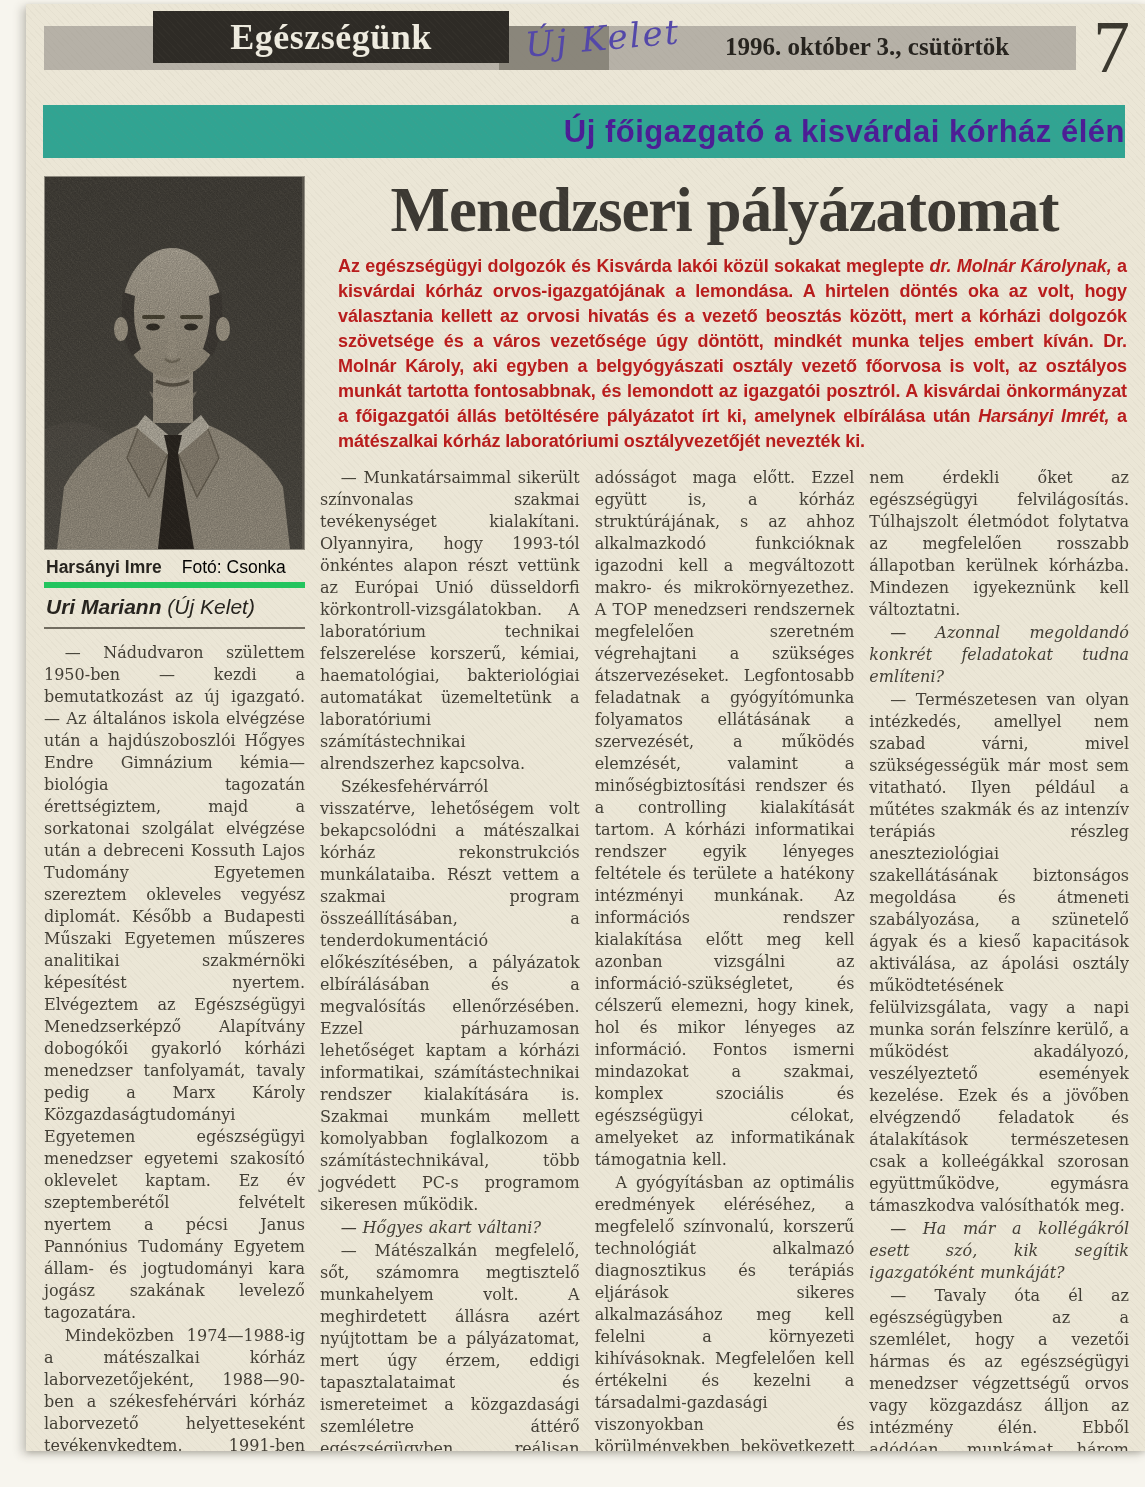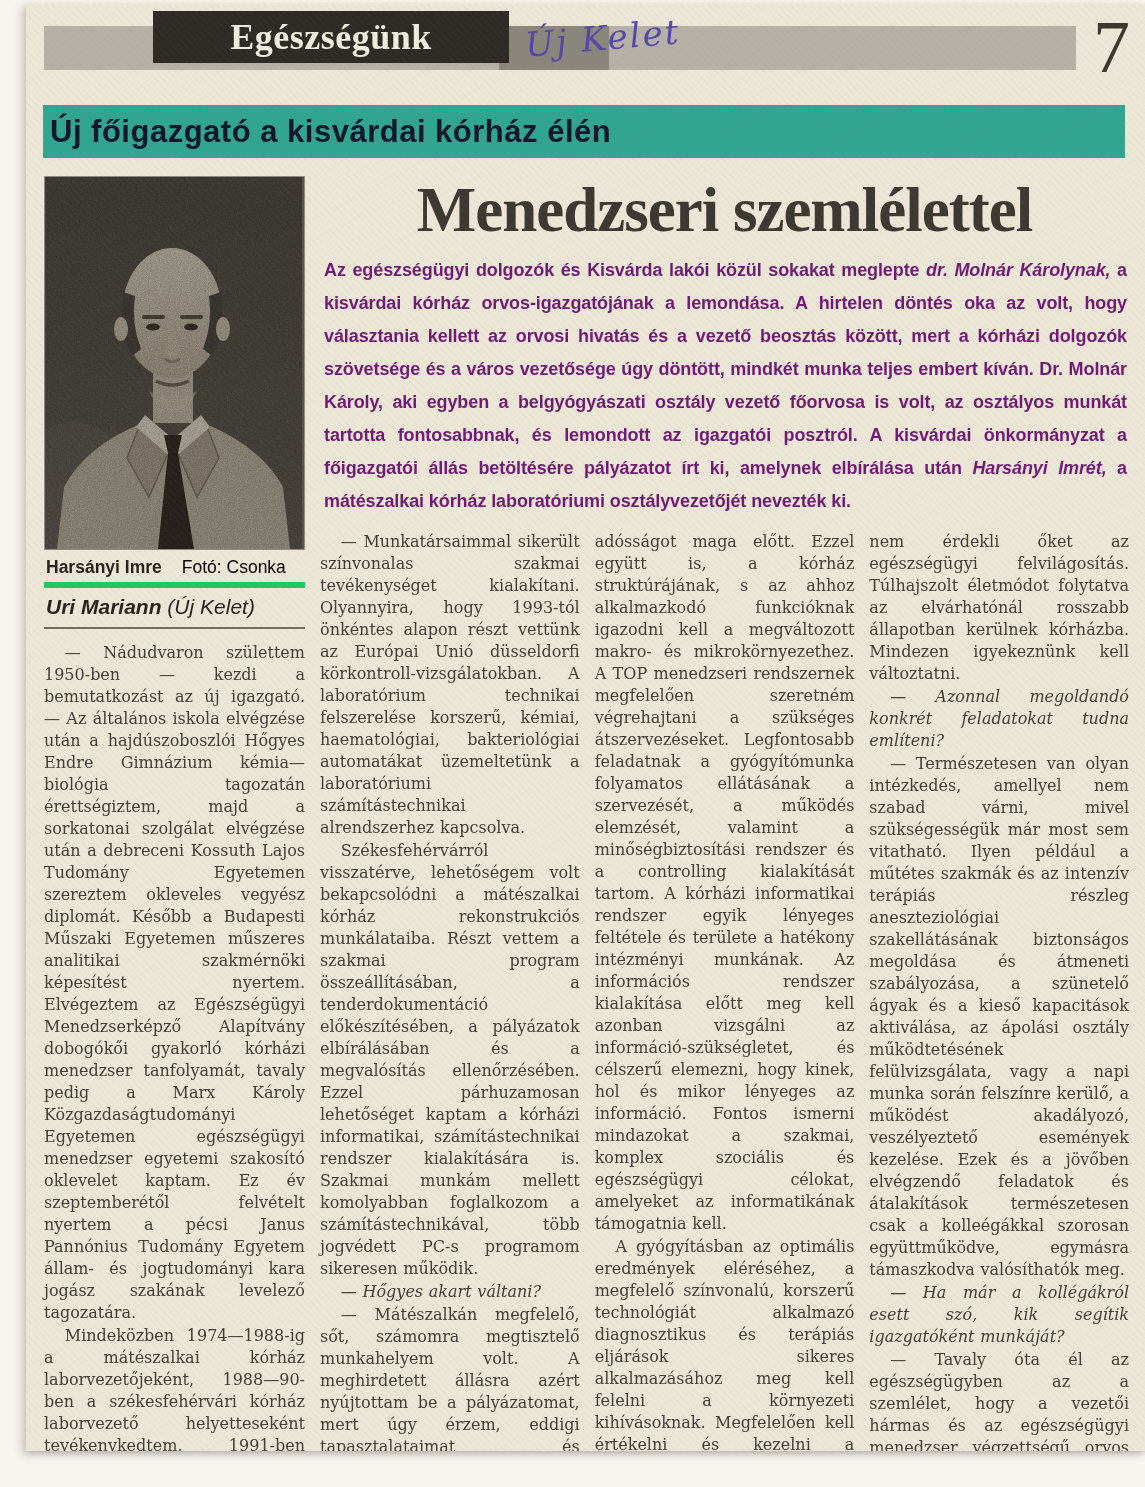--- a/index.html
+++ b/index.html
@@ -37,36 +37,36 @@
     font-family:"Liberation Serif",serif;font-weight:bold;font-size:25px;color:#262playsafe;
     color:#26231e;
   }
   .mh-page{
     position:absolute;right:2px;top:0px;line-height:1;
     font-family:"Liberation Serif",serif;font-size:74px;color:#3b382f;
   }
   
   .kicker{
     margin:9px 2px 18px 6px;width:1082px;height:53px;box-sizing:border-box;
-    background:var(--teal,#31a492);display:flex;align-items:center;padding-left:7px;
+    background:var(--teal,#31a492);display:flex;align-items:center;padding-left:25px;
     font-family:"Liberation Sans",sans-serif;font-weight:bold;font-size:31px;
-    color:#0f172a;letter-spacing:.5px;
+    color:#4c1d95;letter-spacing:.5px;justify-content:flex-end;
   }
   
   .main{display:flex;gap:15px;padding:0 3px 0 7px;}
   .colL{width:261px;flex:none;}
   .right{flex:1;min-width:0;}
   .headline{
     text-align:center;
     font-family:"Liberation Serif",serif;font-weight:bold;font-size:63px;line-height:1.02;
     color:#3c3933;letter-spacing:-1px;margin:2px 0 12px 0;
   }
   .lede{
-    font-family:"Liberation Sans",sans-serif;font-weight:bold;font-size:18px;line-height:33px;
-    color:#701a75;text-align:justify;margin:0 2px 13px 4px;letter-spacing:-.1px;
+    font-family:"Liberation Sans",sans-serif;font-weight:bold;font-size:18px;line-height:25px;
+    color:#b91c1c;text-align:justify;margin:0 2px 13px 18px;letter-spacing:-.1px;
   }
   .lede .it{font-style:italic;}
   .cols{display:flex;gap:15px;}
   .bcol{flex:1;min-width:0;}
   
   .photo{width:259px;border:1px solid #8f8b80;line-height:0;background:#57534b;}
   .caption{
     display:flex;gap:20px;margin:7px 2px 5px 2px;
     font-family:"Liberation Sans",sans-serif;font-size:17.5px;line-height:1.15;
   }
@@ -92,20 +92,21 @@
 
 <div class="clip">
 
   <div class="masthead">
     <div class="mh-bar"></div>
     <div class="mh-dark2"></div>
     <div class="mh-box">
       <span>Egészségünk</span>
     </div>
     <div class="mh-hand">Új Kelet</div>
+    <div class="mh-date">1996. október 3., csütörtök</div>
     <div class="mh-page">7</div>
   </div>
 
   <div class="kicker">
     <span>Új főigazgató a kisvárdai kórház élén</span>
   </div>
 
   <div class="main">
 
     <div class="colL">
@@ -161,35 +162,35 @@
       <div class="byline">
         <span class="bn">Uri Mariann</span><span> (Új Kelet)</span>
       </div>
       <div>
           <p class="para"><span>— Nádudvaron születtem 1950-ben — kezdi a bemutatkozást az új igazgató. — Az általános iskola elvégzése után a hajdúszoboszlói Hőgyes Endre Gimnázium kémia—biológia tagozatán érettségiztem, majd a sorkatonai szolgálat elvégzése után a debreceni Kossuth Lajos Tudomány Egyetemen szereztem okleveles vegyész diplomát. Később a Budapesti Műszaki Egyetemen műszeres analitikai szakmérnöki képesítést nyertem. Elvégeztem az Egészségügyi Menedzserképző Alapítvány dobogókői gyakorló kórházi menedzser tanfolyamát, tavaly pedig a Marx Károly Közgazdaságtudományi Egyetemen egészségügyi menedzser egyetemi szakosító oklevelet kaptam. Ez év szeptemberétől felvételt nyertem a pécsi Janus Pannónius Tudomány Egyetem állam- és jogtudományi kara jogász szakának levelező tagozatára.</span></p>
           <p class="para"><span>Mindeközben 1974—1988-ig a mátészalkai kórház laborvezetőjeként, 1988—90-ben a székesfehérvári kórház laborvezető helyetteseként tevékenykedtem. 1991-ben visszatértem Mátészalkára, ahol napjainkig ismételten a kórház laboratóriumát vezettem.</span></p>
         </div>
     </div>
 
     <div class="right">
-      <div class="headline">Menedzseri szemlélettel</div>
+      <div class="headline">Menedzseri pályázatomat</div>
       <div class="lede"><span>Az egészségügyi dolgozók és Kisvárda lakói közül sokakat meglepte </span><span class="it">dr. Molnár Károlynak,</span><span> a kisvárdai kórház orvos-igazgatójának a lemondása. A hirtelen döntés oka az volt, hogy választania kellett az orvosi hivatás és a vezető beosztás között, mert a kórházi dolgozók szövetsége és a város vezetősége úgy döntött, mindkét munka teljes embert kíván. Dr. Molnár Károly, aki egyben a belgyógyászati osztály vezető főorvosa is volt, az osztályos munkát tartotta fontosabbnak, és lemondott az igazgatói posztról. A kisvárdai önkormányzat a főigazgatói állás betöltésére pályázatot írt ki, amelynek elbírálása után </span><span class="it">Harsányi Imrét,</span><span> a mátészalkai kórház laboratóriumi osztályvezetőjét nevezték ki.</span></div>
       <div class="cols">
         <div class="bcol">
             <p class="para"><span>— Munkatársaimmal sikerült színvonalas szakmai tevékenységet kialakítani. Olyannyira, hogy 1993-tól önkéntes alapon részt vettünk az Európai Unió düsseldorfi körkontroll-vizsgálatokban. A laboratórium technikai felszerelése korszerű, kémiai, haematológiai, bakteriológiai automatákat üzemeltetünk a laboratóriumi számítástechnikai alrendszerhez kapcsolva.</span></p>
             <p class="para"><span>Székesfehérvárról visszatérve, lehetőségem volt bekapcsolódni a mátészalkai kórház rekonstrukciós munkálataiba. Részt vettem a szakmai program összeállításában, a tenderdokumentáció előkészítésében, a pályázatok elbírálásában és a megvalósítás ellenőrzésében. Ezzel párhuzamosan lehetőséget kaptam a kórházi informatikai, számítástechnikai rendszer kialakítására is. Szakmai munkám mellett komolyabban foglalkozom a számítástechnikával, több jogvédett PC-s programom sikeresen működik.</span></p>
             <p class="para q"><span>— Hőgyes akart váltani?</span></p>
             <p class="para"><span>— Mátészalkán megfelelő, sőt, számomra megtisztelő munkahelyem volt. A meghirdetett állásra azért nyújtottam be a pályázatomat, mert úgy érzem, eddigi tapasztalataimat és ismereteimet a közgazdasági szemléletre áttérő egészségügyben reálisan tudom hasznosítani.</span></p>
           </div>
         <div class="bcol">
             <p class="para cont"><span>adósságot maga előtt. Ezzel együtt is, a kórház struktúrájának, s az ahhoz alkalmazkodó funkcióknak igazodni kell a megváltozott makro- és mikrokörnyezethez. A TOP menedzseri rendszernek megfelelően szeretném végrehajtani a szükséges átszervezéseket. Legfontosabb feladatnak a gyógyítómunka folyamatos ellátásának a szervezését, a működés elemzését, valamint a minőségbiztosítási rendszer és a controlling kialakítását tartom. A kórházi informatikai rendszer egyik lényeges feltétele és területe a hatékony intézményi munkának. Az információs rendszer kialakítása előtt meg kell azonban vizsgálni az információ-szükségletet, és célszerű elemezni, hogy kinek, hol és mikor lényeges az információ. Fontos ismerni mindazokat a szakmai, komplex szociális és egészségügyi célokat, amelyeket az informatikának támogatnia kell.</span></p>
             <p class="para"><span>A gyógyításban az optimális eredmények eléréséhez, a megfelelő színvonalú, korszerű technológiát alkalmazó diagnosztikus és terápiás eljárások sikeres alkalmazásához meg kell felelni a környezeti kihívásoknak. Megfelelően kell értékelni és kezelni a társadalmi-gazdasági viszonyokban és körülményekben bekövetkezett negatív hatásokat. A lakosság felelőssége egészségi állapotáért megyénkben is komolyan felvethető. A szociális gondok, a munkanélküliség és egyéb rizikótényezők hatásain túl az emberek nem veszik komolyan a prevenciót, elhanyagolják az utógondozást, és</span></p>
           </div>
         <div class="bcol">
-            <p class="para cont"><span>nem érdekli őket az egészségügyi felvilágosítás. Túlhajszolt életmódot folytatva az elvárhatónál rosszabb állapotban kerülnek kórházba. Mindezen igyekeznünk kell változtatni.</span></p>
+            <p class="para cont"><span>nem érdekli őket az egészségügyi felvilágosítás. Túlhajszolt életmódot folytatva az megfelelően rosszabb állapotban kerülnek kórházba. Mindezen igyekeznünk kell változtatni.</span></p>
             <p class="para q"><span>— Azonnal megoldandó konkrét feladatokat tudna említeni?</span></p>
             <p class="para"><span>— Természetesen van olyan intézkedés, amellyel nem szabad várni, mivel szükségességük már most sem vitatható. Ilyen például a műtétes szakmák és az intenzív terápiás részleg aneszteziológiai szakellátásának biztonságos megoldása és átmeneti szabályozása, a szünetelő ágyak és a kieső kapacitások aktiválása, az ápolási osztály működtetésének felülvizsgálata, vagy a napi munka során felszínre kerülő, a működést akadályozó, veszélyeztető események kezelése. Ezek és a jövőben elvégzendő feladatok és átalakítások természetesen csak a kolleégákkal szorosan együttműködve, egymásra támaszkodva valósíthatók meg.</span></p>
             <p class="para q"><span>— Ha már a kollégákról esett szó, kik segítik igazgatóként munkáját?</span></p>
             <p class="para"><span>— Tavaly óta él az egészségügyben az a szemlélet, hogy a vezetői hármas és az egészségügyi menedzser végzettségű orvos vagy közgazdász álljon az intézmény élén. Ebből adódóan, munkámat három igazgatóval karöltve végzem majd. A gazdasági és ápolási munkákat </span></p>
           </div>
       </div>
     </div>
 
   </div>
 </div>

